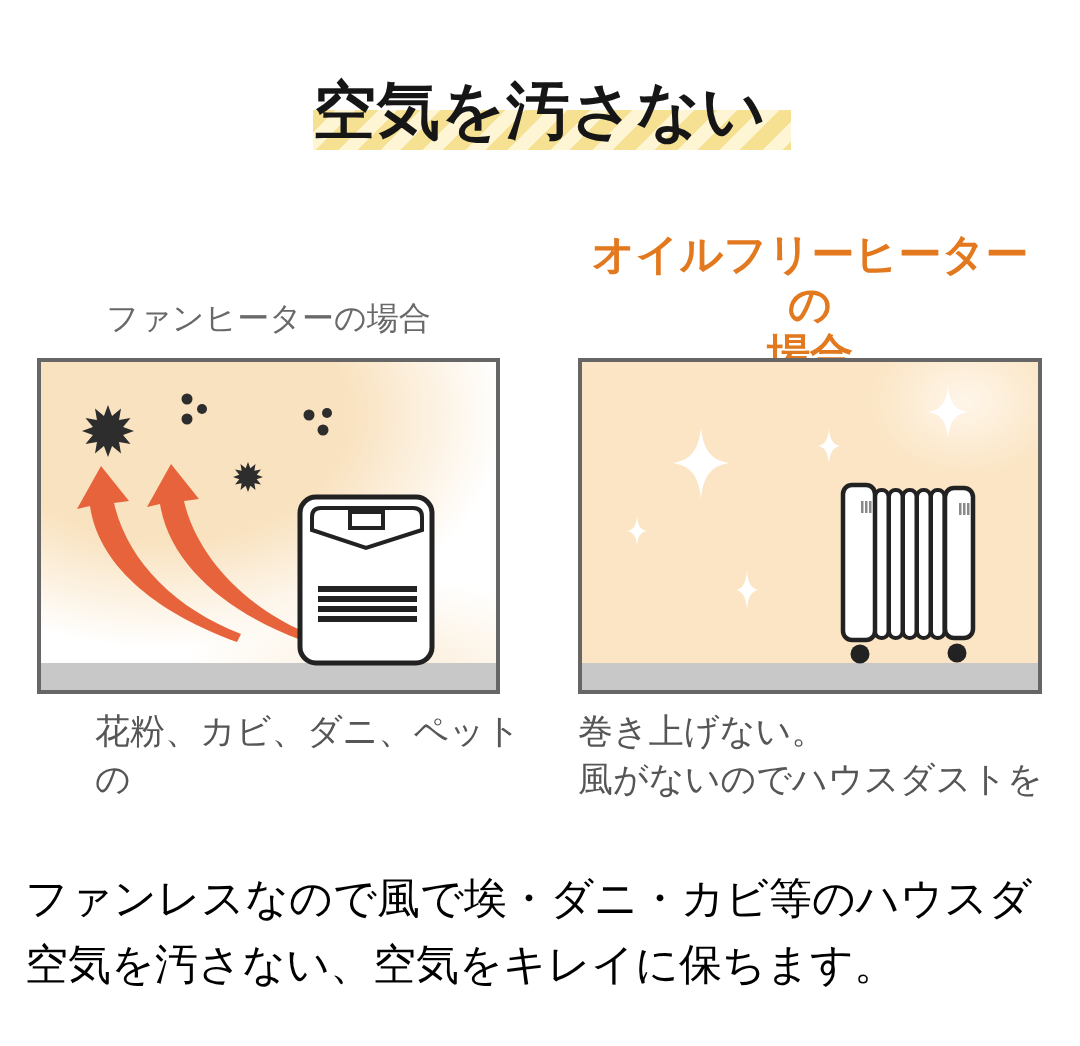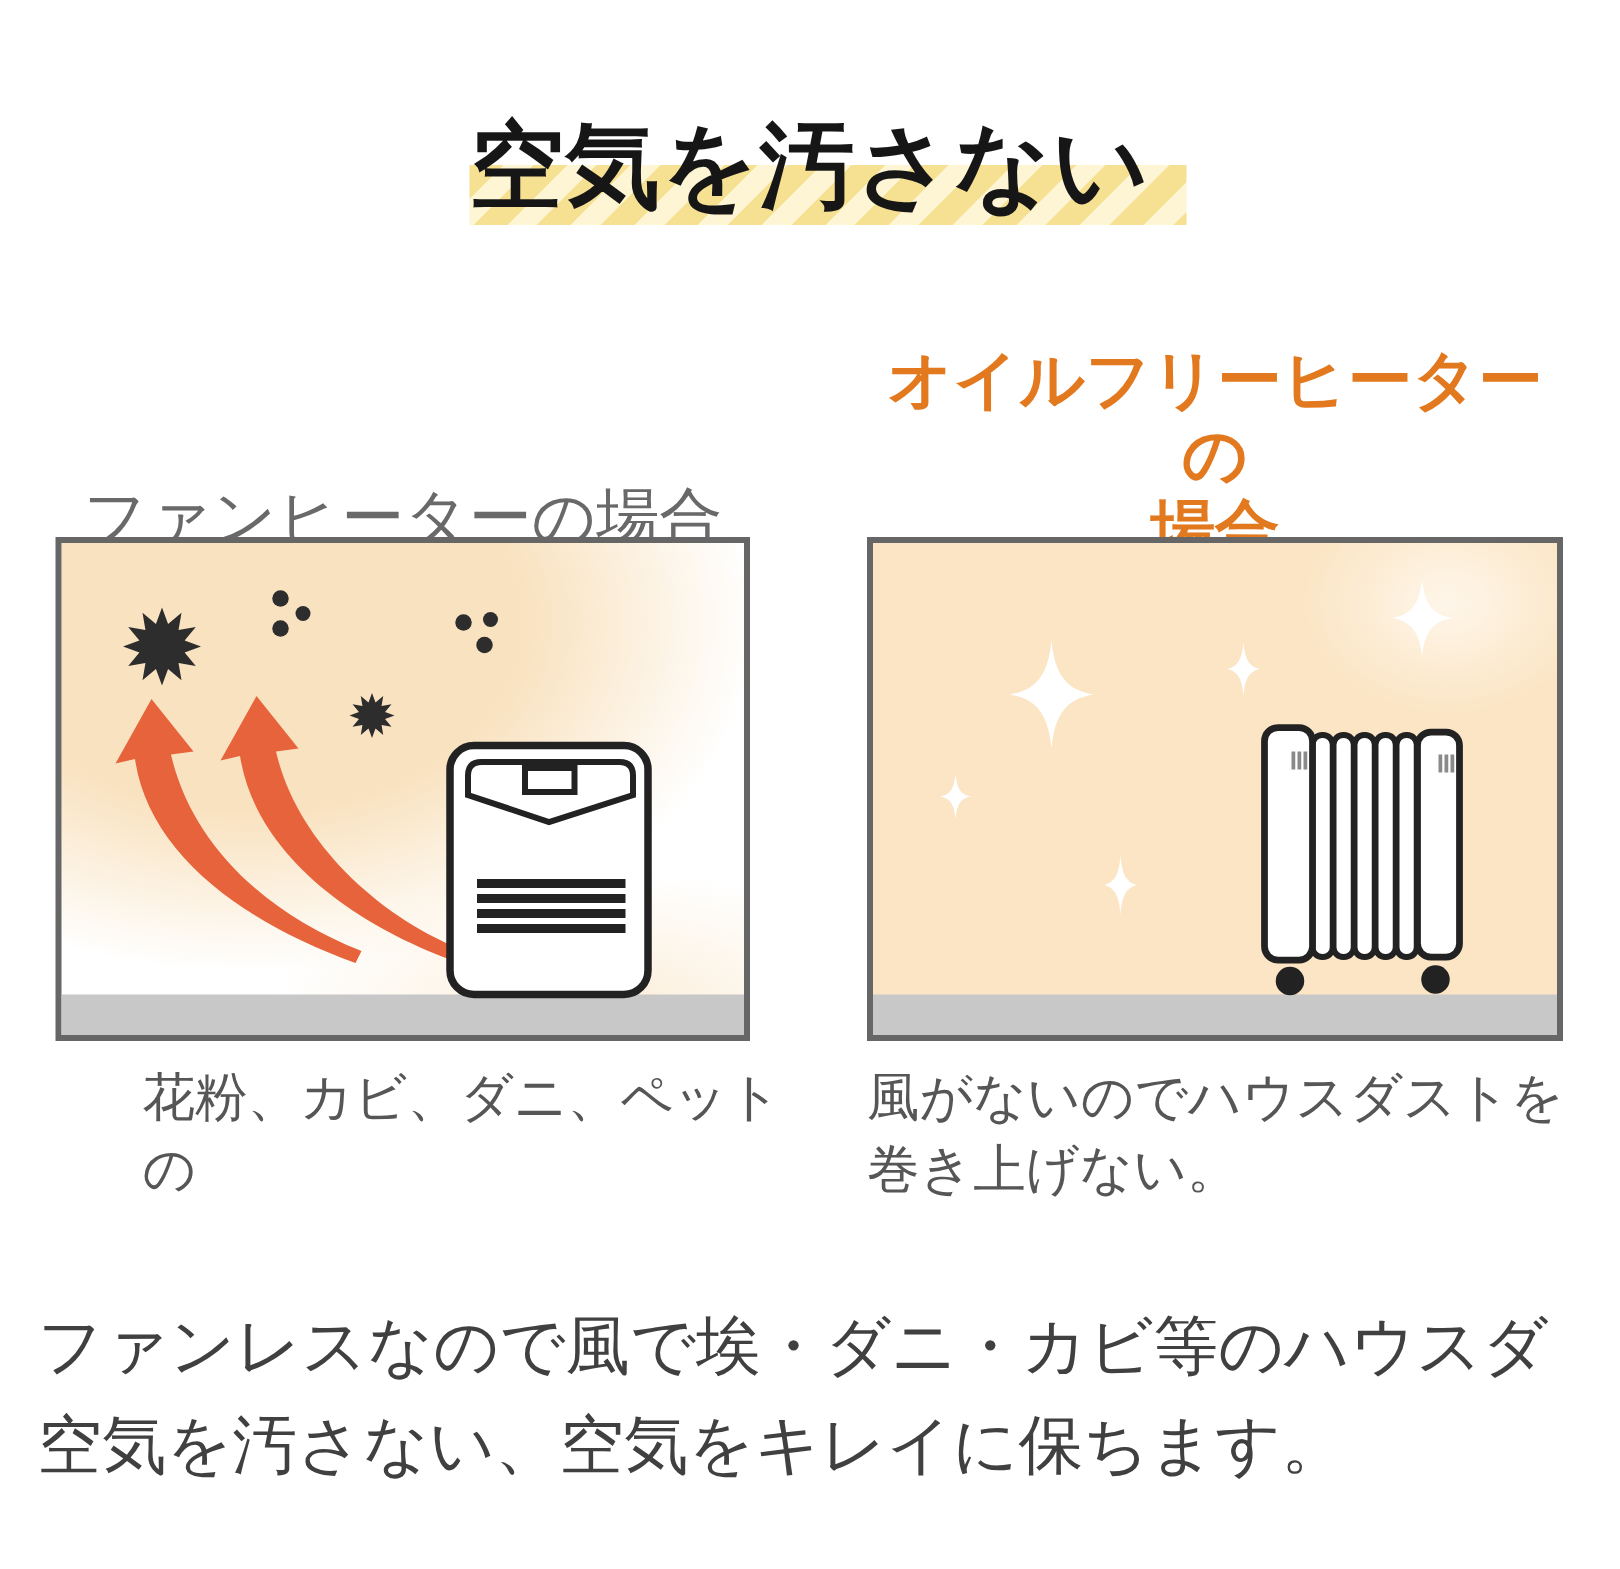--- a/index.html
+++ b/index.html
@@ -14,21 +14,21 @@
     background:repeating-linear-gradient(135deg,#f6e091 0 16px,#fdf5d3 16px 30px);
   }
   .page-title{
     position:absolute;left:0;top:68px;width:1080px;margin:0;
     text-align:center;font-size:63px;font-weight:900;color:#161616;letter-spacing:1px;
     z-index:2;
   }
   
   .heading-left{
     position:absolute;left:37px;top:297px;width:463px;
-    text-align:center;font-size:42px;font-weight:500;color:#696969;margin-top:20px;
+    text-align:center;font-size:32px;font-weight:500;color:#696969;
   }
   .heading-right{
     position:absolute;left:578px;top:230px;width:464px;
     text-align:center;font-size:43px;font-weight:800;color:#e2791f;line-height:50px;
   }
   
   .panel{
     position:absolute;top:358px;width:463px;height:336px;
     border:4px solid #666666;box-sizing:border-box;
   }
@@ -49,21 +49,21 @@
   
   .caption{
     position:absolute;top:708px;font-size:35px;font-weight:500;color:#565656;line-height:48px;
   }
   .caption-left{left:63px;width:445px;margin-left:32px;}
   .caption-right{left:578px;width:470px;}
   .caption span{display:block;}
   
   .footer-text{
     position:absolute;left:25px;top:866px;width:1040px;
-    font-size:43px;font-weight:500;color:#404040;line-height:66px;
+    font-size:43px;font-weight:500;color:#000000;line-height:66px;
   }
   .footer-text span{display:block;}
 </style>
 </head>
 <body>
 
 <div class="page">
 
   <div class="title-stripe"></div>
   <h1 class="page-title">空気を汚さない</h1>
@@ -147,22 +147,22 @@
             <rect x="385" y="141" width="2.5" height="12"></rect>
         </g>
       </g>
     </svg>
   </div>
 
   <div class="caption caption-left">
     <span>花粉、カビ、ダニ、ペットの</span>
   </div>
   <div class="caption caption-right">
+    <span>巻き上げない。</span>
     <span>風がないのでハウスダストを</span>
-    <span>巻き上げない。</span>
   </div>
 
   <div class="footer-text">
     <span>ファンレスなので風で埃・ダニ・カビ等のハウスダ</span>
     <span>空気を汚さない、空気をキレイに保ちます。</span>
   </div>
 
 </div>
 
 </body></html>

